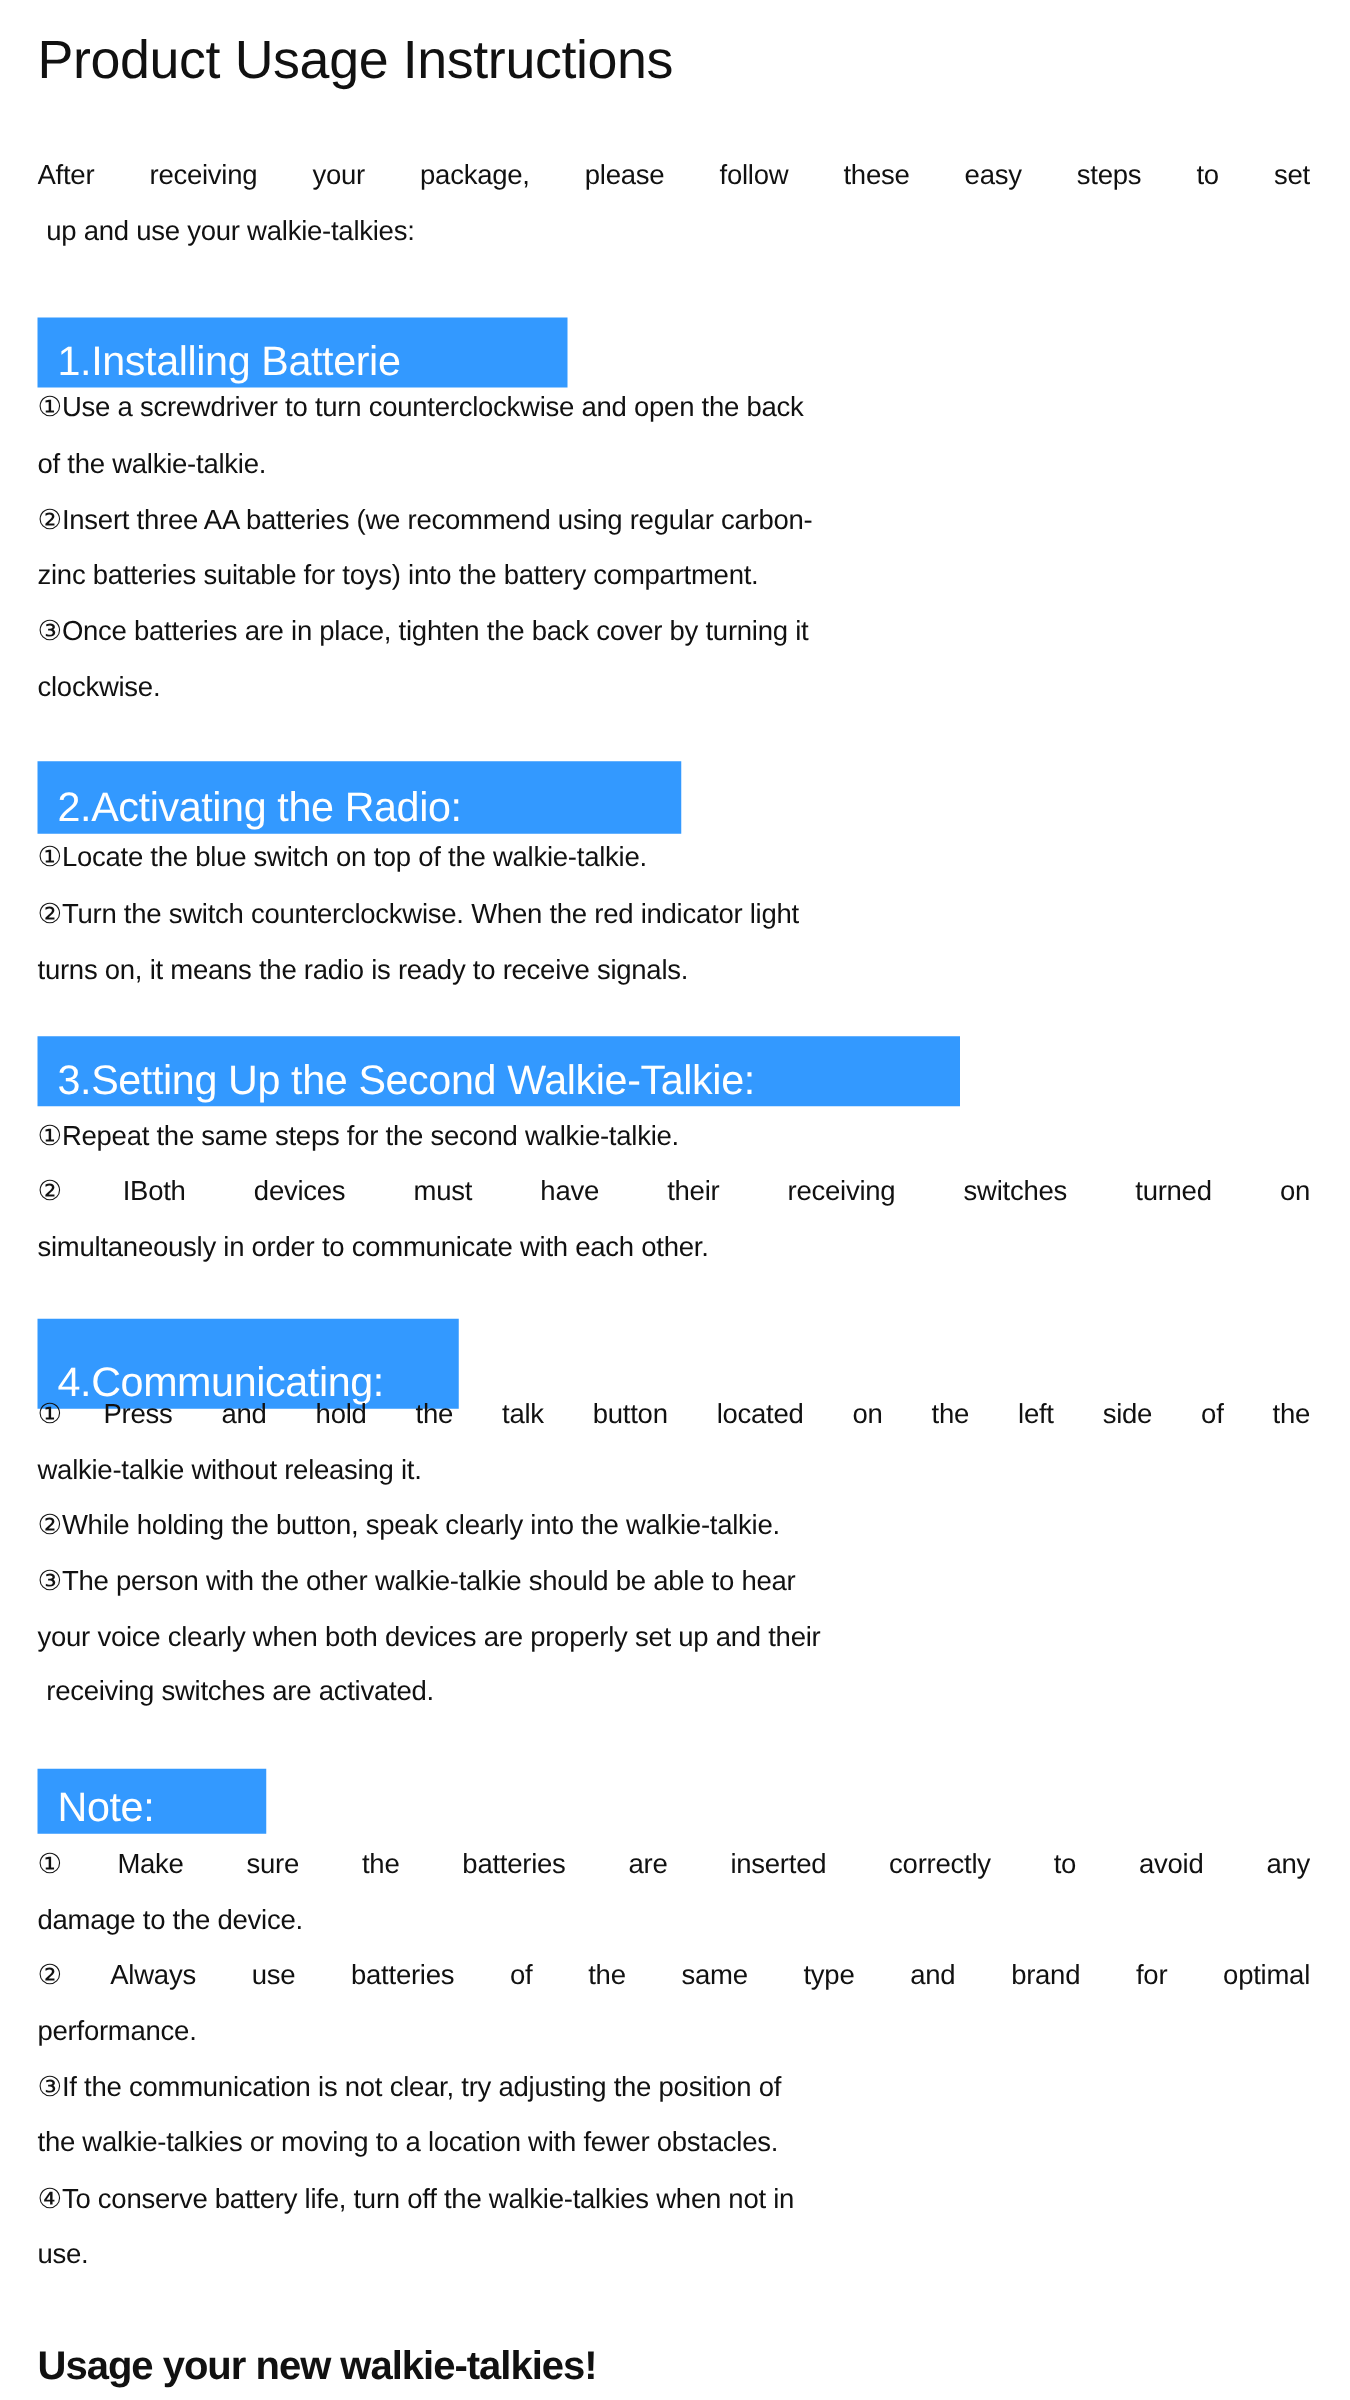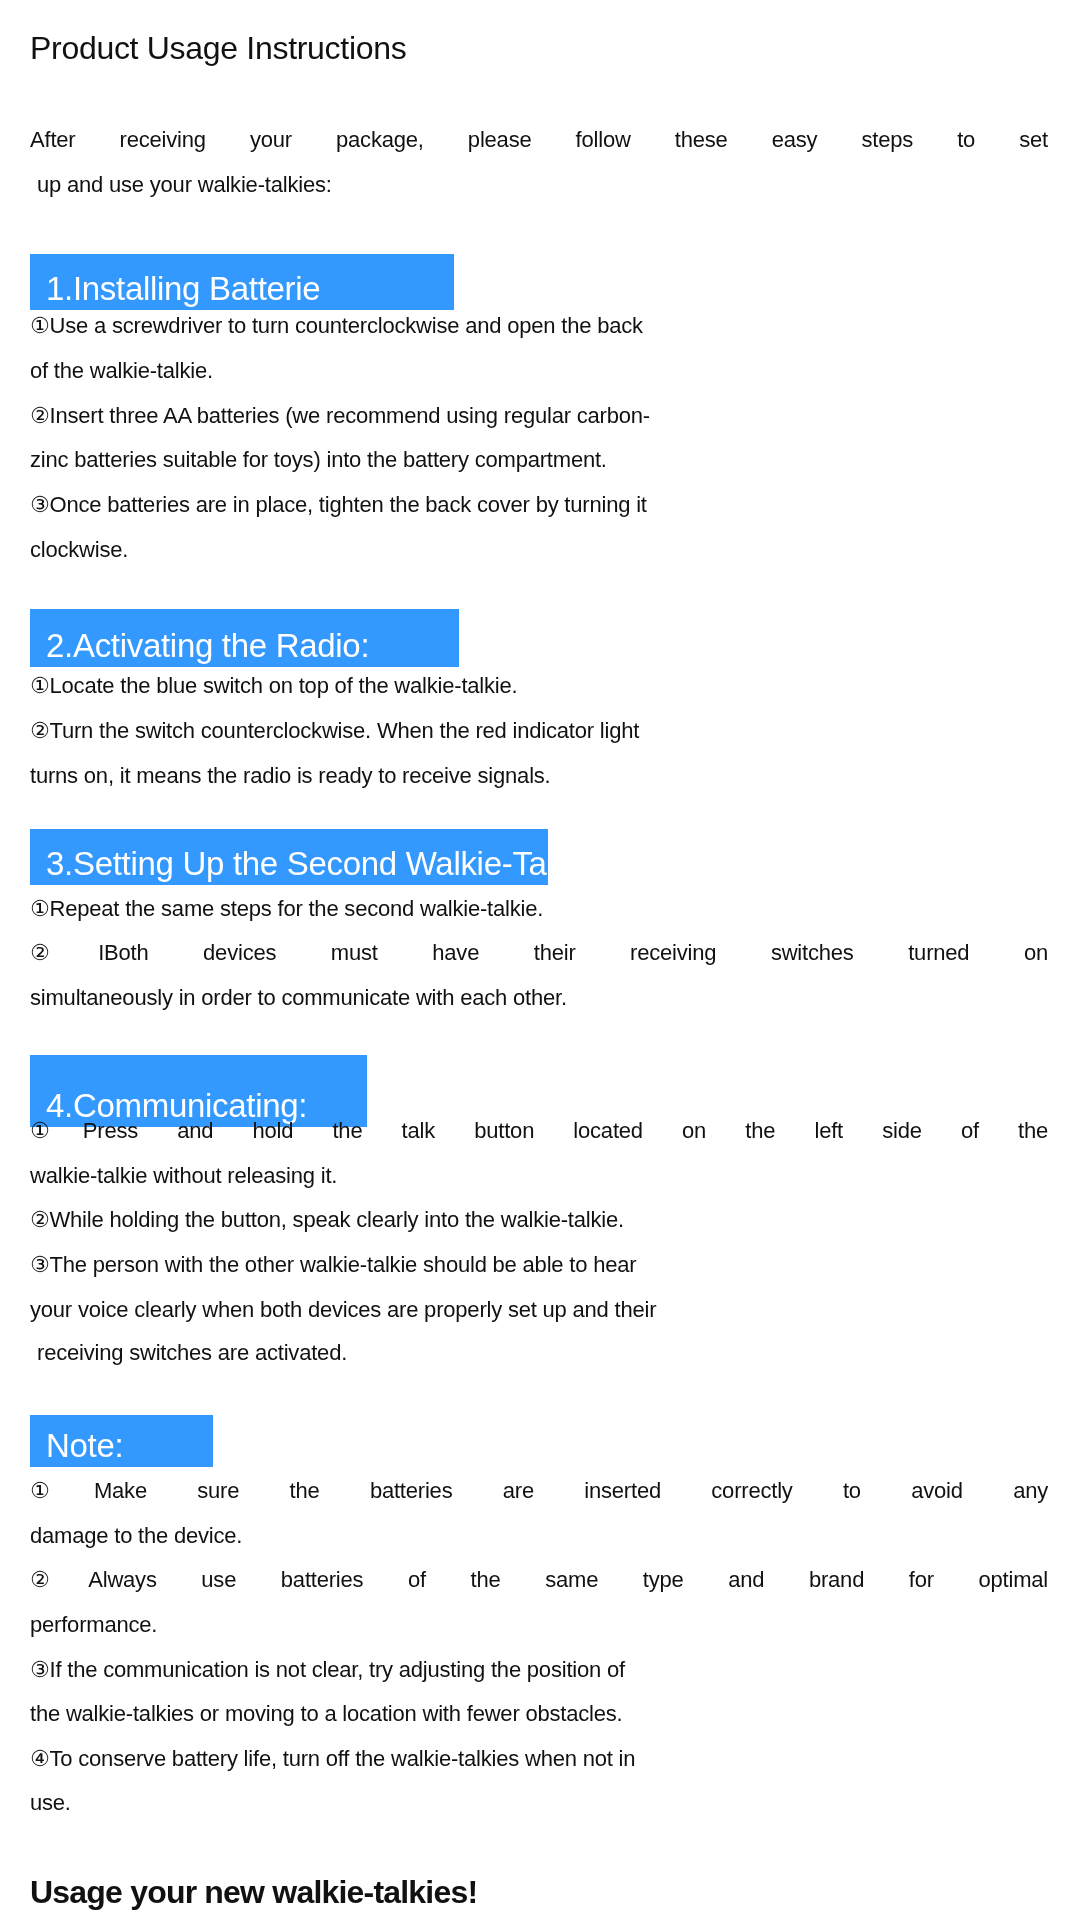--- a/index.html
+++ b/index.html
@@ -3,21 +3,21 @@
 <meta charset="utf-8">
 <style>
   html, body { margin: 0; padding: 0; background: #ffffff; }
   body {
     width: 1080px; height: 1920px; position: relative; overflow: hidden;
     font-family: "Liberation Sans", "DejaVu Sans", sans-serif;
     color: #111111;
   }
   .abs { position: absolute; left: 30px; }
   .title {
-    top: 18px; font-size: 32px; line-height: 60px; letter-spacing: -0.3px;
+    top: 18px; font-size: 43px; line-height: 60px; letter-spacing: -0.3px;
     white-space: nowrap;
   }
   .line {
     position: absolute; left: 30px; width: 1018px;
     font-size: 22px; line-height: 44px; white-space: nowrap;
     letter-spacing: -0.2px;
   }
   .line.justify { text-align: justify; text-align-last: justify; white-space: normal; height: 44px; overflow: hidden; }
   .line.indent { padding-left: 7px; width: 1011px; }
   .header-box {
@@ -45,28 +45,28 @@
   <div class="header-box" style="top:254px; width:424px; height:56px;">
     <span>1.Installing Batterie</span>
   </div>
   <div class="line" style="top:304px;">①Use a screwdriver to turn counterclockwise and open the back</div>
   <div class="line" style="top:349px;">of the walkie-talkie.</div>
   <div class="line" style="top:394px;">②Insert three AA batteries (we recommend using regular carbon-</div>
   <div class="line" style="top:438px;">zinc batteries suitable for toys) into the battery compartment.</div>
   <div class="line" style="top:483px;">③Once batteries are in place, tighten the back cover by turning it</div>
   <div class="line" style="top:528px;">clockwise.</div>
 
-  <div class="header-box" style="top:609px; width:429px; height:58px;">
+  <div class="header-box" style="top:609px; width:515px; height:58px;">
     <span>2.Activating the Radio:</span>
   </div>
   <div class="line" style="top:664px;">①Locate the blue switch on top of the walkie-talkie.</div>
   <div class="line" style="top:709px;">②Turn the switch counterclockwise. When the red indicator light</div>
   <div class="line" style="top:754px;">turns on, it means the radio is ready to receive signals.</div>
 
-  <div class="header-box" style="top:829px; width:518px; height:56px;align-items:flex-end;">
+  <div class="header-box" style="top:829px; width:738px; height:56px;align-items:flex-end;">
     <span>3.Setting Up the Second Walkie-Talkie:</span>
   </div>
   <div class="line" style="top:887px;">①Repeat the same steps for the second walkie-talkie.</div>
   <div class="line justify" style="top:931px;">②IBoth devices must have their receiving switches turned on</div>
   <div class="line" style="top:976px;">simultaneously in order to communicate with each other.</div>
 
   <div class="header-box" style="top:1055px; width:337px; height:72px;">
     <span>4.Communicating:</span>
   </div>
   <div class="line justify" style="top:1109px;">①Press and hold the talk button located on the left side of the</div>

